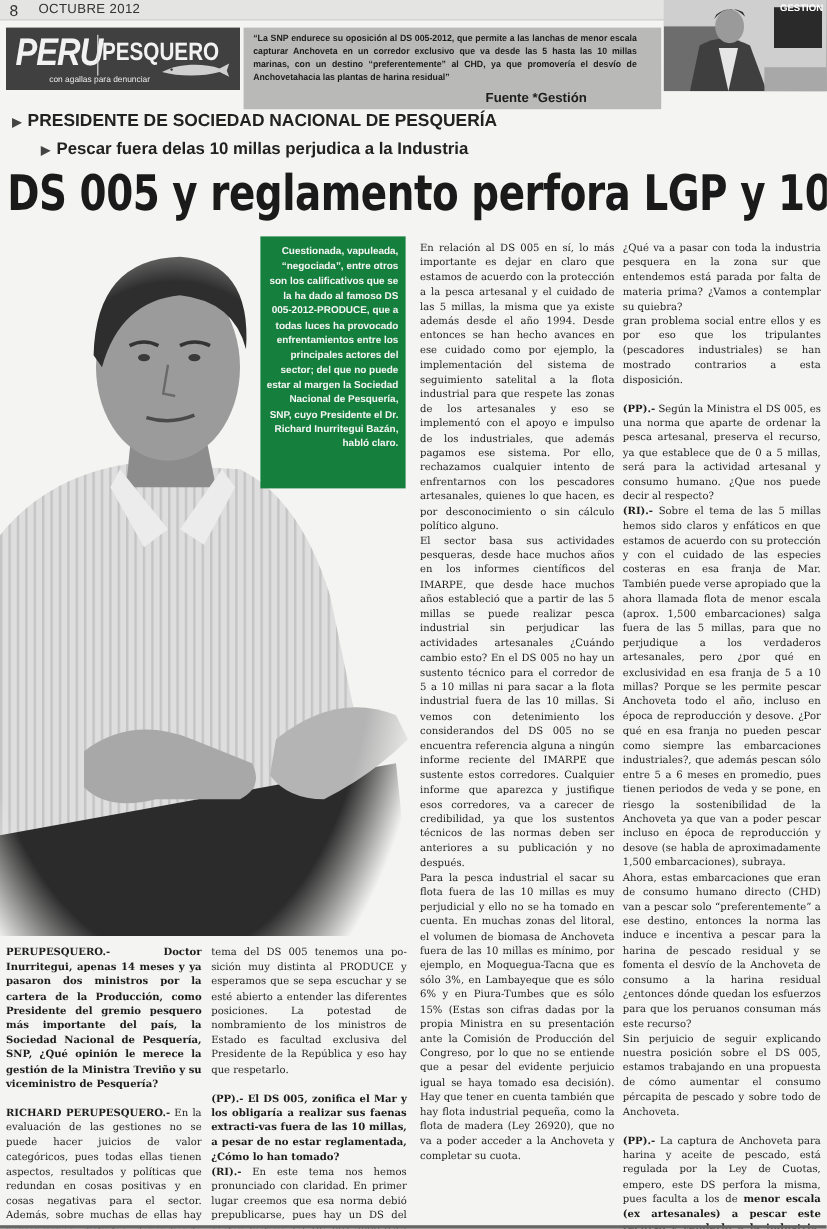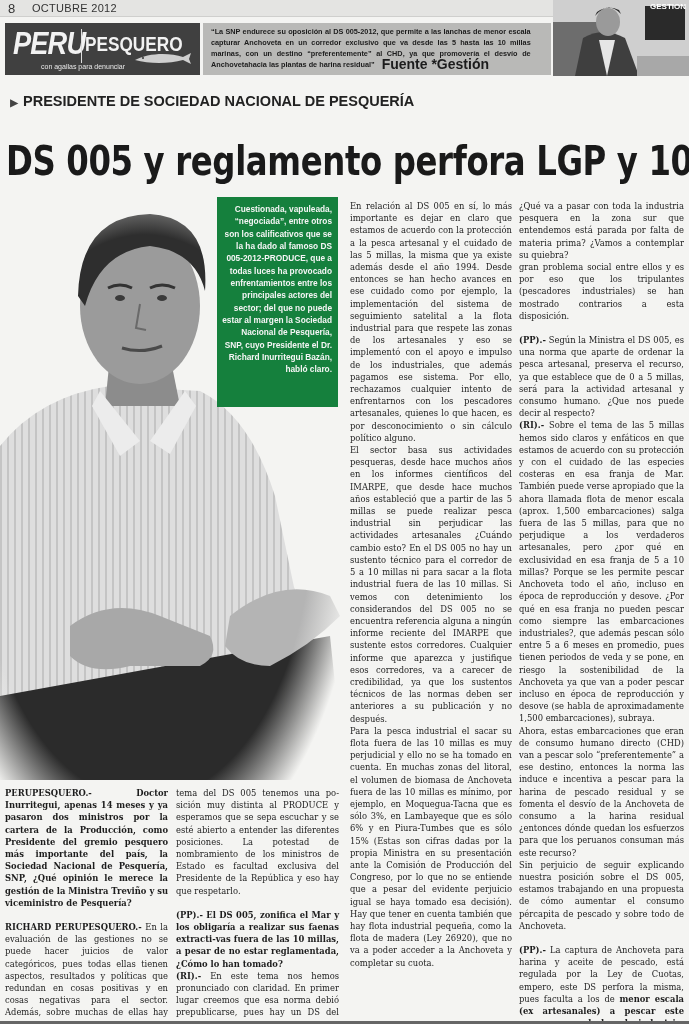--- a/index.html
+++ b/index.html
@@ -10,23 +10,23 @@
     .page-num { position: absolute; left: 8px; top: 1px; font-family: "Liberation Sans", sans-serif; font-size: 13px; color: #333; }
     .issue-date { position: absolute; left: 32px; top: 2px; font-family: "Liberation Sans", sans-serif; font-size: 11px; color: #333; letter-spacing: 0.3px; }
 
     .logo { position: absolute; left: 5px; top: 23px; width: 195px; height: 52px; background: #404040; overflow: hidden; }
     .logo-peru { position: absolute; left: 8px; top: 2px; font-family: "Liberation Sans", sans-serif; font-weight: bold; font-size: 32px; color: #f2f2f2; letter-spacing: -1px; transform: scaleX(0.85); transform-origin: left; font-style: italic; }
     .logo-sep { position: absolute; left: 76px; top: 6px; width: 1px; height: 34px; background: #ddd; }
     .logo-pesquero { position: absolute; left: 80px; top: 9px; font-family: "Liberation Sans", sans-serif; font-weight: bold; font-size: 21px; color: #f2f2f2; transform: scaleX(0.82); transform-origin: left; }
     .logo-tag { position: absolute; left: 36px; top: 40px; font-family: "Liberation Sans", sans-serif; font-size: 7px; color: #e8e8e8; }
     .logo-fish { position: absolute; left: 128px; top: 28px; width: 60px; height: 14px; }
 
-    .quote-box { position: absolute; left: 203px; top: 23px; width: 348px; height: 52px; background: #b9b9b7; padding: 3px 7px 0 8px; }
+    .quote-box { position: absolute; left: 203px; top: 23px; width: 348px; height: 68px; background: #b9b9b7; padding: 3px 7px 0 8px; }
     .quote-text { font-family: "Liberation Sans", sans-serif; font-weight: bold; font-size: 7.6px; line-height: 11px; color: #1c1c1c; text-align: justify; transform: scaleX(0.96); transform-origin: left; }
-    .quote-src { position: absolute; right: 62px; bottom: 3px; font-family: "Liberation Sans", sans-serif; font-weight: bold; font-size: 14px; color: #1c1c1c; text-align: center; }
+    .quote-src { position: absolute; right: 62px; bottom: 3px; font-family: "Liberation Sans", sans-serif; font-weight: bold; font-size: 11px; color: #1c1c1c; text-align: center; }
 
     .top-photo { position: absolute; left: 553px; top: 0; width: 136px; height: 76px; background: linear-gradient(135deg, #d8d8d8 0%, #bdbdbd 40%, #5a5a5a 100%); overflow: hidden; }
     .top-photo .credit { position: absolute; right: 3px; top: 2px; font-family: "Liberation Sans", sans-serif; font-size: 8px; font-weight: bold; color: #fff; }
 
     .kickers { position: absolute; left: 5px; top: 91px; }
     .kicker { font-family: Liberation Sans, sans-serif; font-weight: bold; font-size: 14px; line-height: 20px; color: #222; white-space: nowrap; text-align: center; }
     .kicker .bullet { display: inline-block; font-size: 10px; color: #444; width: 18px; }
     .kicker.upper { font-size: 14.5px; }
 
     .headline { position: absolute; left: 6px; top: 137px; font-family: "DejaVu Sans", sans-serif; font-weight: bold; font-size: 41px; line-height: 48px; color: #1a1a1a; transform: scaleX(0.79); transform-origin: left; white-space: nowrap; letter-spacing: -0.5px; }
@@ -82,20 +82,23 @@
     <ellipse cx="55" cy="22" rx="12" ry="14" fill="#9a9a9a"></ellipse>
     <path d="M42 16 Q55 0 68 14 L66 10 Q55 4 44 12 Z" fill="#2b2b2b"></path>
     <rect x="84" y="56" width="52" height="20" fill="#a8a8a8"></rect>
   </svg>
   <span class="credit">GESTION</span>
 </div>
 
 <div class="kickers">
   <div class="kicker upper">
     <span class="bullet">▶</span><span>PRESIDENTE DE SOCIEDAD NACIONAL DE PESQUERÍA</span>
+  </div>
+  <div class="kicker">
+    <span class="bullet">▶</span><span>Pescar fuera delas 10 millas perjudica a la Industria</span>
   </div>
 </div>
 <h1 class="headline">DS 005 y reglamento perfora LGP y 1084</h1>
 
 <div class="photo">
   <svg viewBox="0 0 345 584" preserveAspectRatio="none">
     <defs>
       <radialGradient id="vign" cx="0.42" cy="0.55" r="0.62">
         <stop offset="0.78" stop-color="#f4f4f2" stop-opacity="0"></stop>
         <stop offset="1" stop-color="#f4f4f2" stop-opacity="1"></stop>

